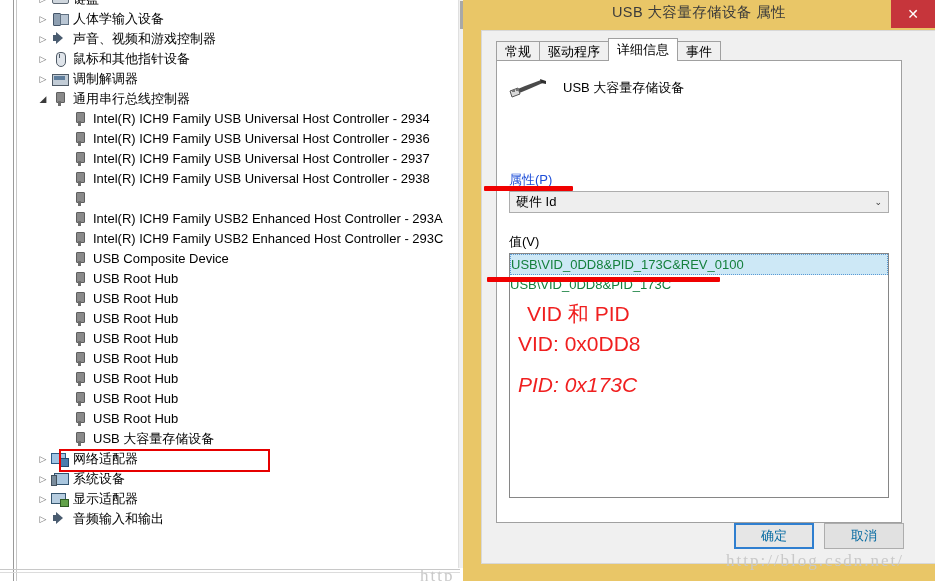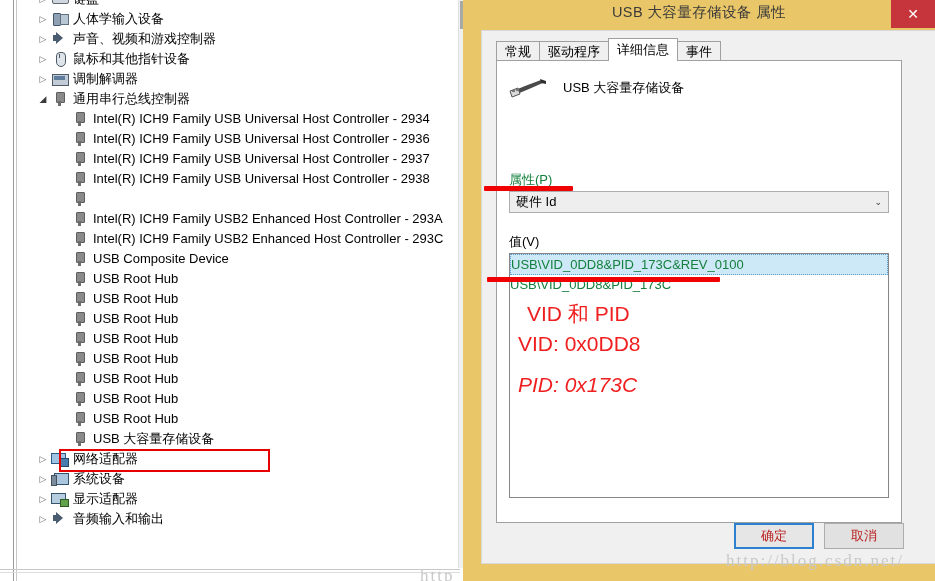--- a/index.html
+++ b/index.html
@@ -174,21 +174,21 @@
   #tab-panel {
     position: absolute; left: 14px; top: 29px; width: 406px; height: 463px;
     background: #ffffff; border: 1px solid #a0a0a0; box-sizing: border-box;
   }
 
   
   #device-header { position: absolute; left: 10px; top: 14px; display: flex; align-items: center; }
   #device-icon { width: 44px; height: 26px; position: relative; margin-right: 12px; }
   #device-name { font-size: 13px; color: #000; }
 
-  #prop-label { position: absolute; left: 12px; top: 110px; font-size: 13px; color: #15803d; }
+  #prop-label { position: absolute; left: 12px; top: 110px; font-size: 13px; color: #1d4ed8; }
   #prop-select {
     position: absolute; left: 12px; top: 130px; width: 380px; height: 22px;
     background: #eeeeee; border: 1px solid #adadad; box-sizing: border-box;
     font-size: 13px; color: #000; display: flex; align-items: center; padding: 8px 6px;
   }
   #prop-select-value { flex: 1; }
   #prop-select-arrow { font-size: 9px; color: #3c3c3c; font-family: "DejaVu Sans", sans-serif; }
 
   #value-label { position: absolute; left: 12px; top: 172px; font-size: 13px; color: #000; }
   #value-list {
@@ -215,21 +215,21 @@
   }
   #ann-t1 { left: 527px; top: 300px; }
   #ann-t2 { left: 518px; top: 332px; }
   #ann-t3 { left: 518px; top: 373px; font-style: italic; }
 
   
   #dialog-footer { position: absolute; left: 0; bottom: 10px; width: 436px; height: 30px; }
   .dlg-btn {
     position: absolute; top: 0; width: 80px; height: 26px;
     background: #e1e1e1; border: 1px solid #adadad; box-sizing: border-box;
-    font-size: 13px; color: #b91c1c;
+    font-size: 13px; color: #0369a1;
     display: flex; align-items: center; justify-content: center;
   }
   #btn-ok { right: 104px; border: 2px solid #2f7fd0; background: #e6e6e6; }
   #btn-cancel { right: 14px; }
 
   
   .watermark {
     position: absolute; color: #c9c9c9; font-size: 17px;
     font-family: "Liberation Serif", serif; letter-spacing: 2px;
     white-space: nowrap; pointer-events: none;

